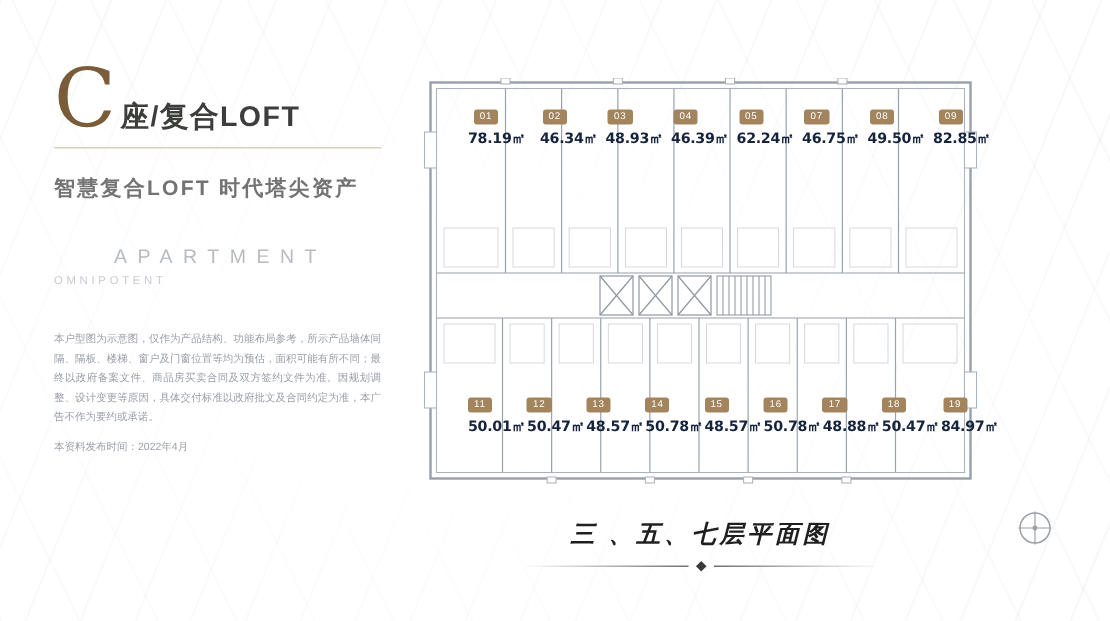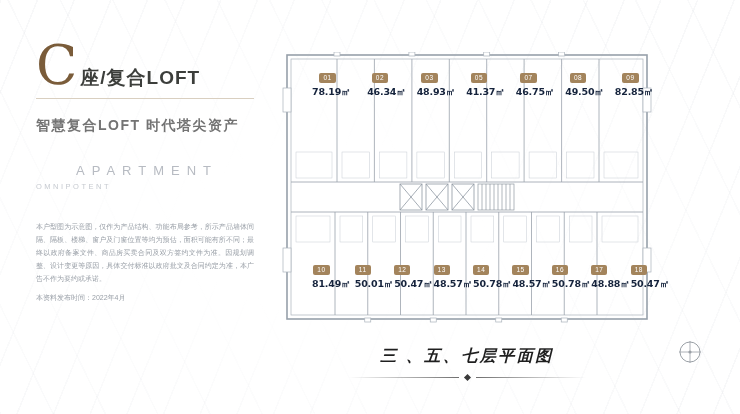--- a/index.html
+++ b/index.html
@@ -179,42 +179,42 @@
       </div>
       <div class="unit">
         <span class="badge">02</span>
         <span class="area">46.34㎡</span>
       </div>
       <div class="unit">
         <span class="badge">03</span>
         <span class="area">48.93㎡</span>
       </div>
       <div class="unit">
+        <span class="badge">04</span>
+        <span class="area">46.39㎡</span>
+      </div>
+      <div class="unit">
         <span class="badge">05</span>
-        <span class="area">41.37㎡</span>
+        <span class="area">62.24㎡</span>
       </div>
       <div class="unit">
         <span class="badge">07</span>
         <span class="area">46.75㎡</span>
       </div>
       <div class="unit">
         <span class="badge">08</span>
         <span class="area">49.50㎡</span>
       </div>
       <div class="unit u-wide">
         <span class="badge">09</span>
         <span class="area">82.85㎡</span>
       </div>
     </div>
 
     <div class="units-row units-bottom">
-      <div class="unit u-wide">
-        <span class="badge">10</span>
-        <span class="area">81.49㎡</span>
-      </div>
       <div class="unit">
         <span class="badge">11</span>
         <span class="area">50.01㎡</span>
       </div>
       <div class="unit">
         <span class="badge">12</span>
         <span class="area">50.47㎡</span>
       </div>
       <div class="unit">
         <span class="badge">13</span>
@@ -232,20 +232,24 @@
         <span class="badge">16</span>
         <span class="area">50.78㎡</span>
       </div>
       <div class="unit">
         <span class="badge">17</span>
         <span class="area">48.88㎡</span>
       </div>
       <div class="unit">
         <span class="badge">18</span>
         <span class="area">50.47㎡</span>
+      </div>
+      <div class="unit u-wide">
+        <span class="badge">19</span>
+        <span class="area">84.97㎡</span>
       </div>
     </div>
   </main>
 
   <div class="caption-wrap">
     <div class="caption">三 、五、七层平面图</div>
     <div class="orn">
       <span class="orn-line-l"></span>
       <span class="orn-diamond"></span>
       <span class="orn-line-r"></span>

